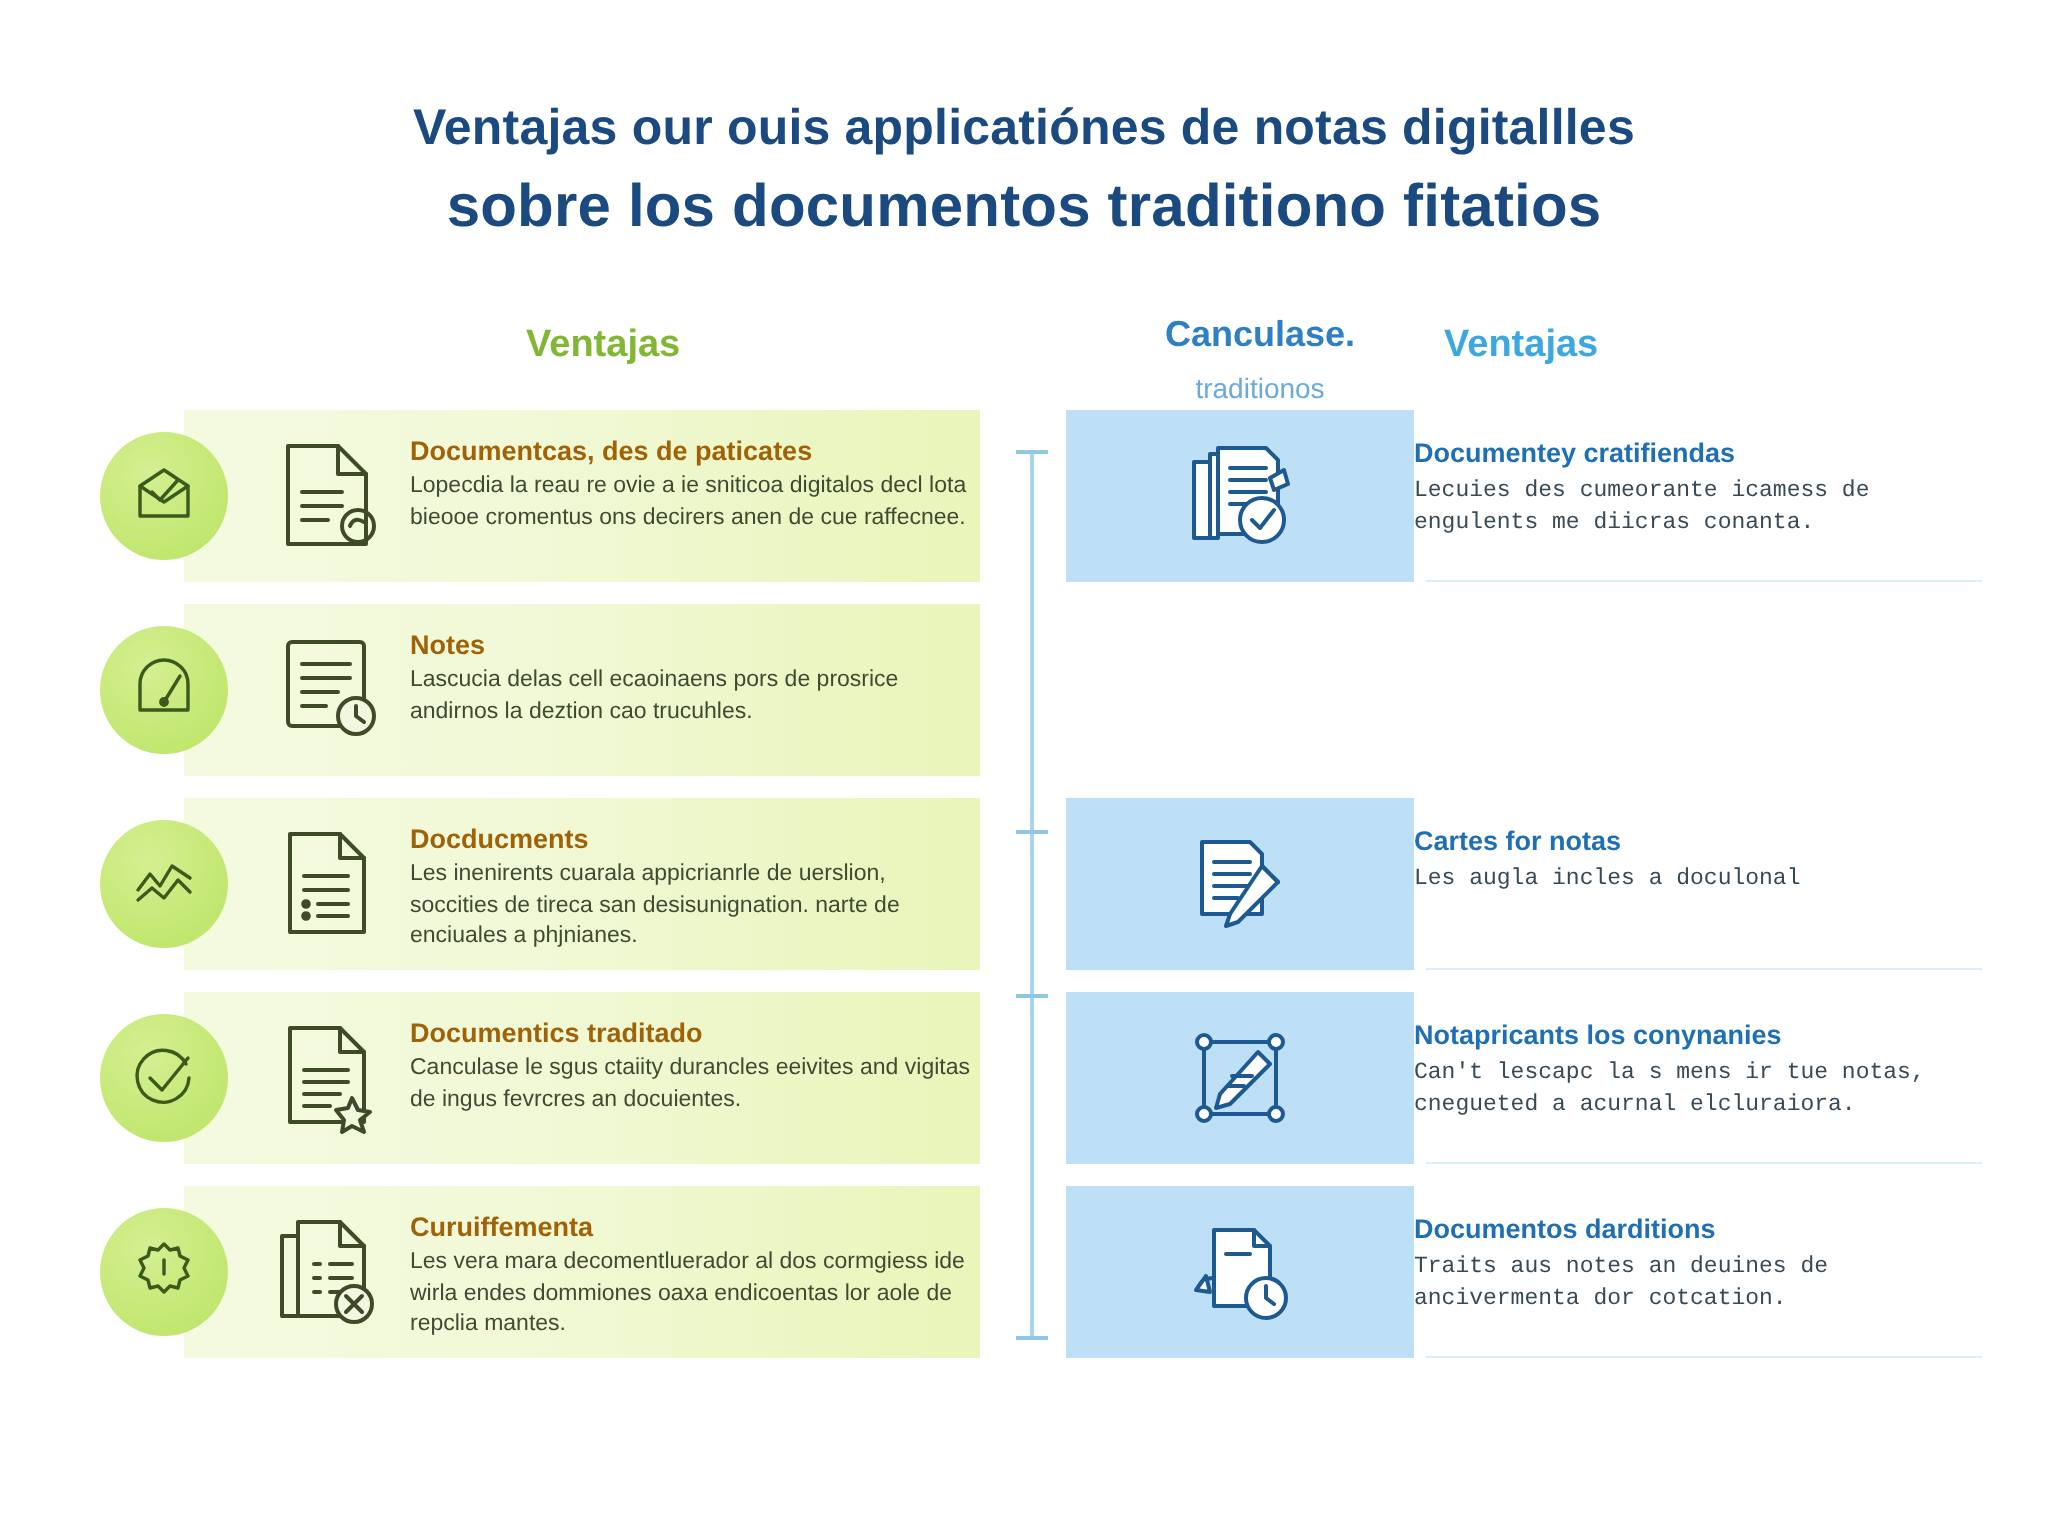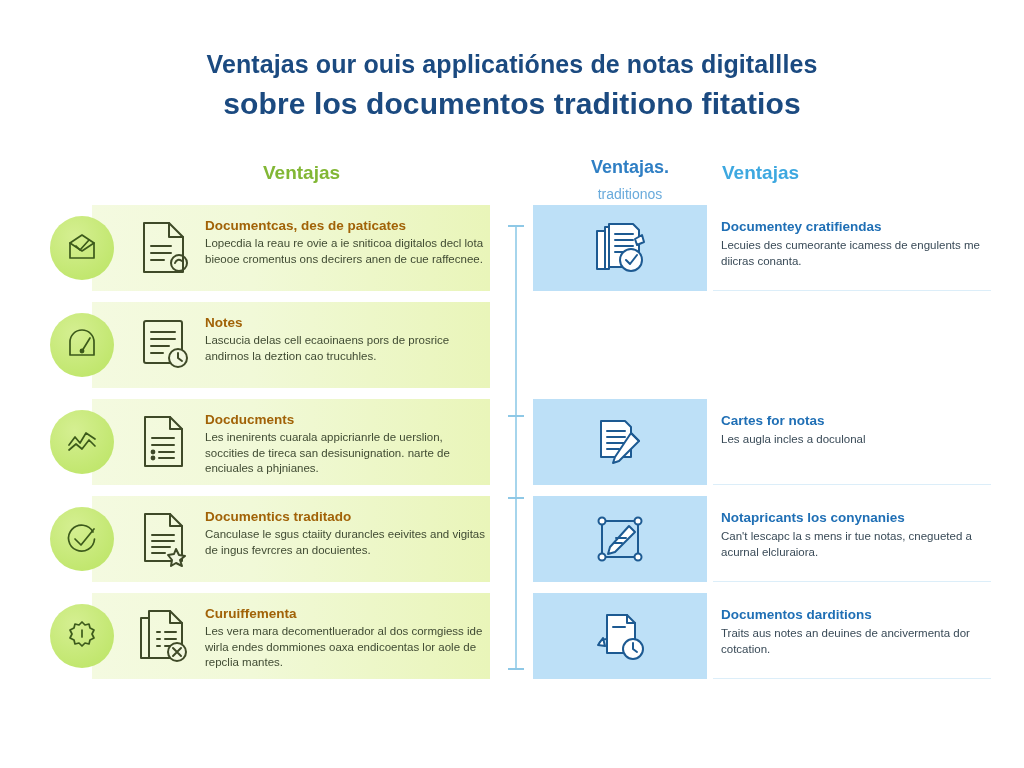--- a/index.html
+++ b/index.html
@@ -186,35 +186,36 @@
     width: 174px;
     height: 86px;
     background: #bde0f7;
     display: flex;
     align-items: center;
     justify-content: center;
   }
   .blue-panel svg { display: block; }
   .blue-text {
     position: absolute;
-    left: 188px;
+    left: 174px;
     top: 13px;
     width: 262px;
   }
   .blue-text .rt {
     font-size: 13.5px;
     font-weight: bold;
     color: #1f6fb5;
     line-height: 17px;
     margin-bottom: 3px;
   }
   .blue-text .rd {
     font-size: 11.5px;
     color: #394a57;
     line-height: 15.5px;
+    font-family: Liberation Mono, monospace;
   }
   .blue-sep {
     position: absolute;
     left: 180px;
     bottom: 0px;
     width: 278px;
     height: 1px;
     background: #dceef9;
   }
 </style>
@@ -222,21 +223,21 @@
 <body>
 
 <div id="title-block">
   <div class="title-line line1">Ventajas our ouis applicatiónes de notas digitallles</div>
   <div class="title-line line2">sobre los documentos traditiono fitatios</div>
 </div>
 
 <div id="headers">
   <div class="col-head" id="head-green">Ventajas</div>
   <div class="col-head" id="head-mid">
-    <span>Ventajas.</span>
+    <span>Canculase.</span>
     <span class="sub">traditionos</span>
   </div>
   <div class="col-head" id="head-blue">Ventajas</div>
 </div>
 
 <div id="green-col">
 
   <div class="green-row" style="top:0px;">
     <div class="green-band"></div>
     <div class="green-circle">

